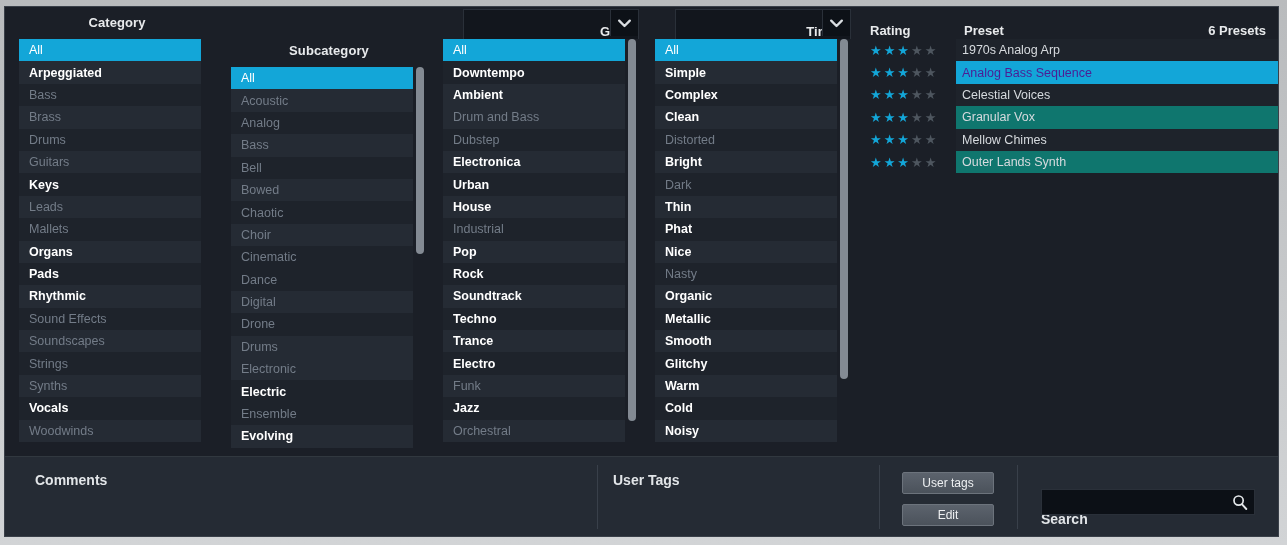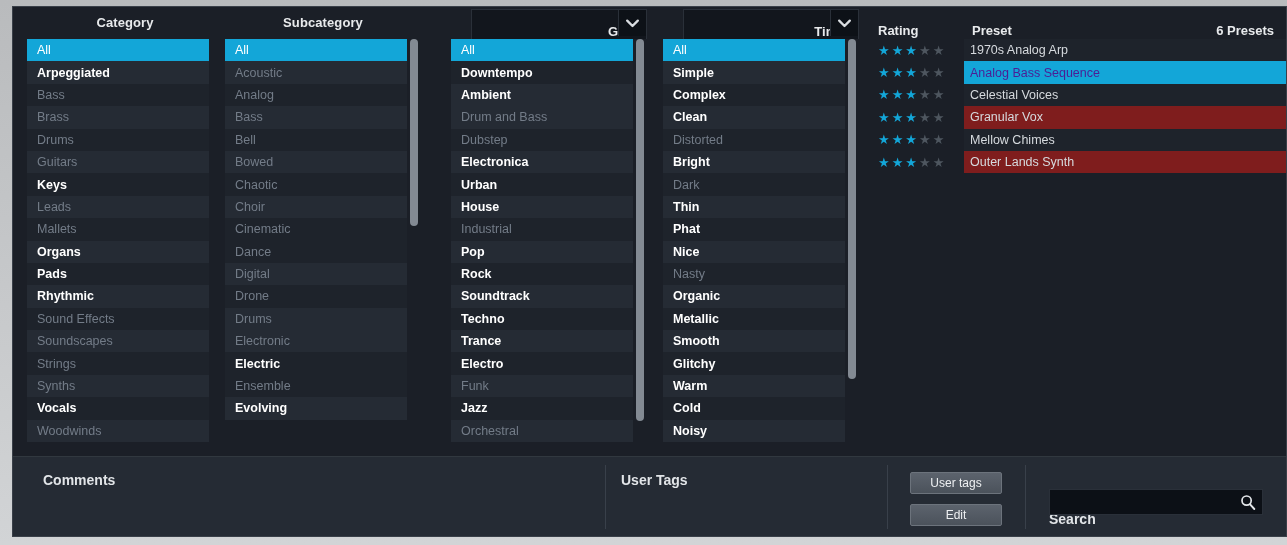--- a/index.html
+++ b/index.html
@@ -12,21 +12,21 @@
     font-family: "Liberation Sans", sans-serif;
     overflow: hidden;
   }
 
   
   #browser-window {
     position: absolute;
     left: 0; top: 0;
     width: 1287px; height: 545px;
     background: linear-gradient(#b9bbbd, #d2d4d6);
-    padding: 6px 6px 8px 12px;
+    padding: 6px 6px 8px 4px;
   }
 
   #window-inner {
     position: relative;
     width: 1275px;
     height: 531px;
     background: #1b1f27;
     border: 1px solid #3a4049;
     overflow: hidden;
   }
@@ -176,21 +176,21 @@
   .pname {
     flex: 1 1 auto;
     height: 22.4px;
     display: flex;
     align-items: center;
     padding-left: 6px;
     font-size: 12.5px;
     color: #d6dade;
     background: #1e232b;
   }
-  .preset-row.alt .pname { background: #7f1d1d; }
+  .preset-row.alt .pname { background: #0f766e; }
   .preset-row.selected .pname { background: #13a6d8; color: #4c1d95; }
 
   
   #bottom-bar {
     position: absolute;
     left: 0; top: 449px;
     width: 1275px; height: 82px;
     background: #252b34;
     border-top: 1px solid #31383f;
   }
@@ -332,21 +332,21 @@
               <div class="row enabled">
                 <span>Vocals</span>
               </div>
               <div class="row alt">
                 <span>Woodwinds</span>
               </div>
             </div>
             <div class="sb-track"></div>
           </div>
         </div>
-        <div class="column" style="left: 212px; width: 196px;">
+        <div class="column" style="left: 226px; width: 196px; margin-top: 28px;">
           <div class="col-header">
             <span>Subcategory</span>
           </div>
           <div class="list-wrap">
             <div class="list-rows">
               <div class="row enabled selected">
                 <span>All</span>
               </div>
               <div class="row alt">
                 <span>Acoustic</span>

